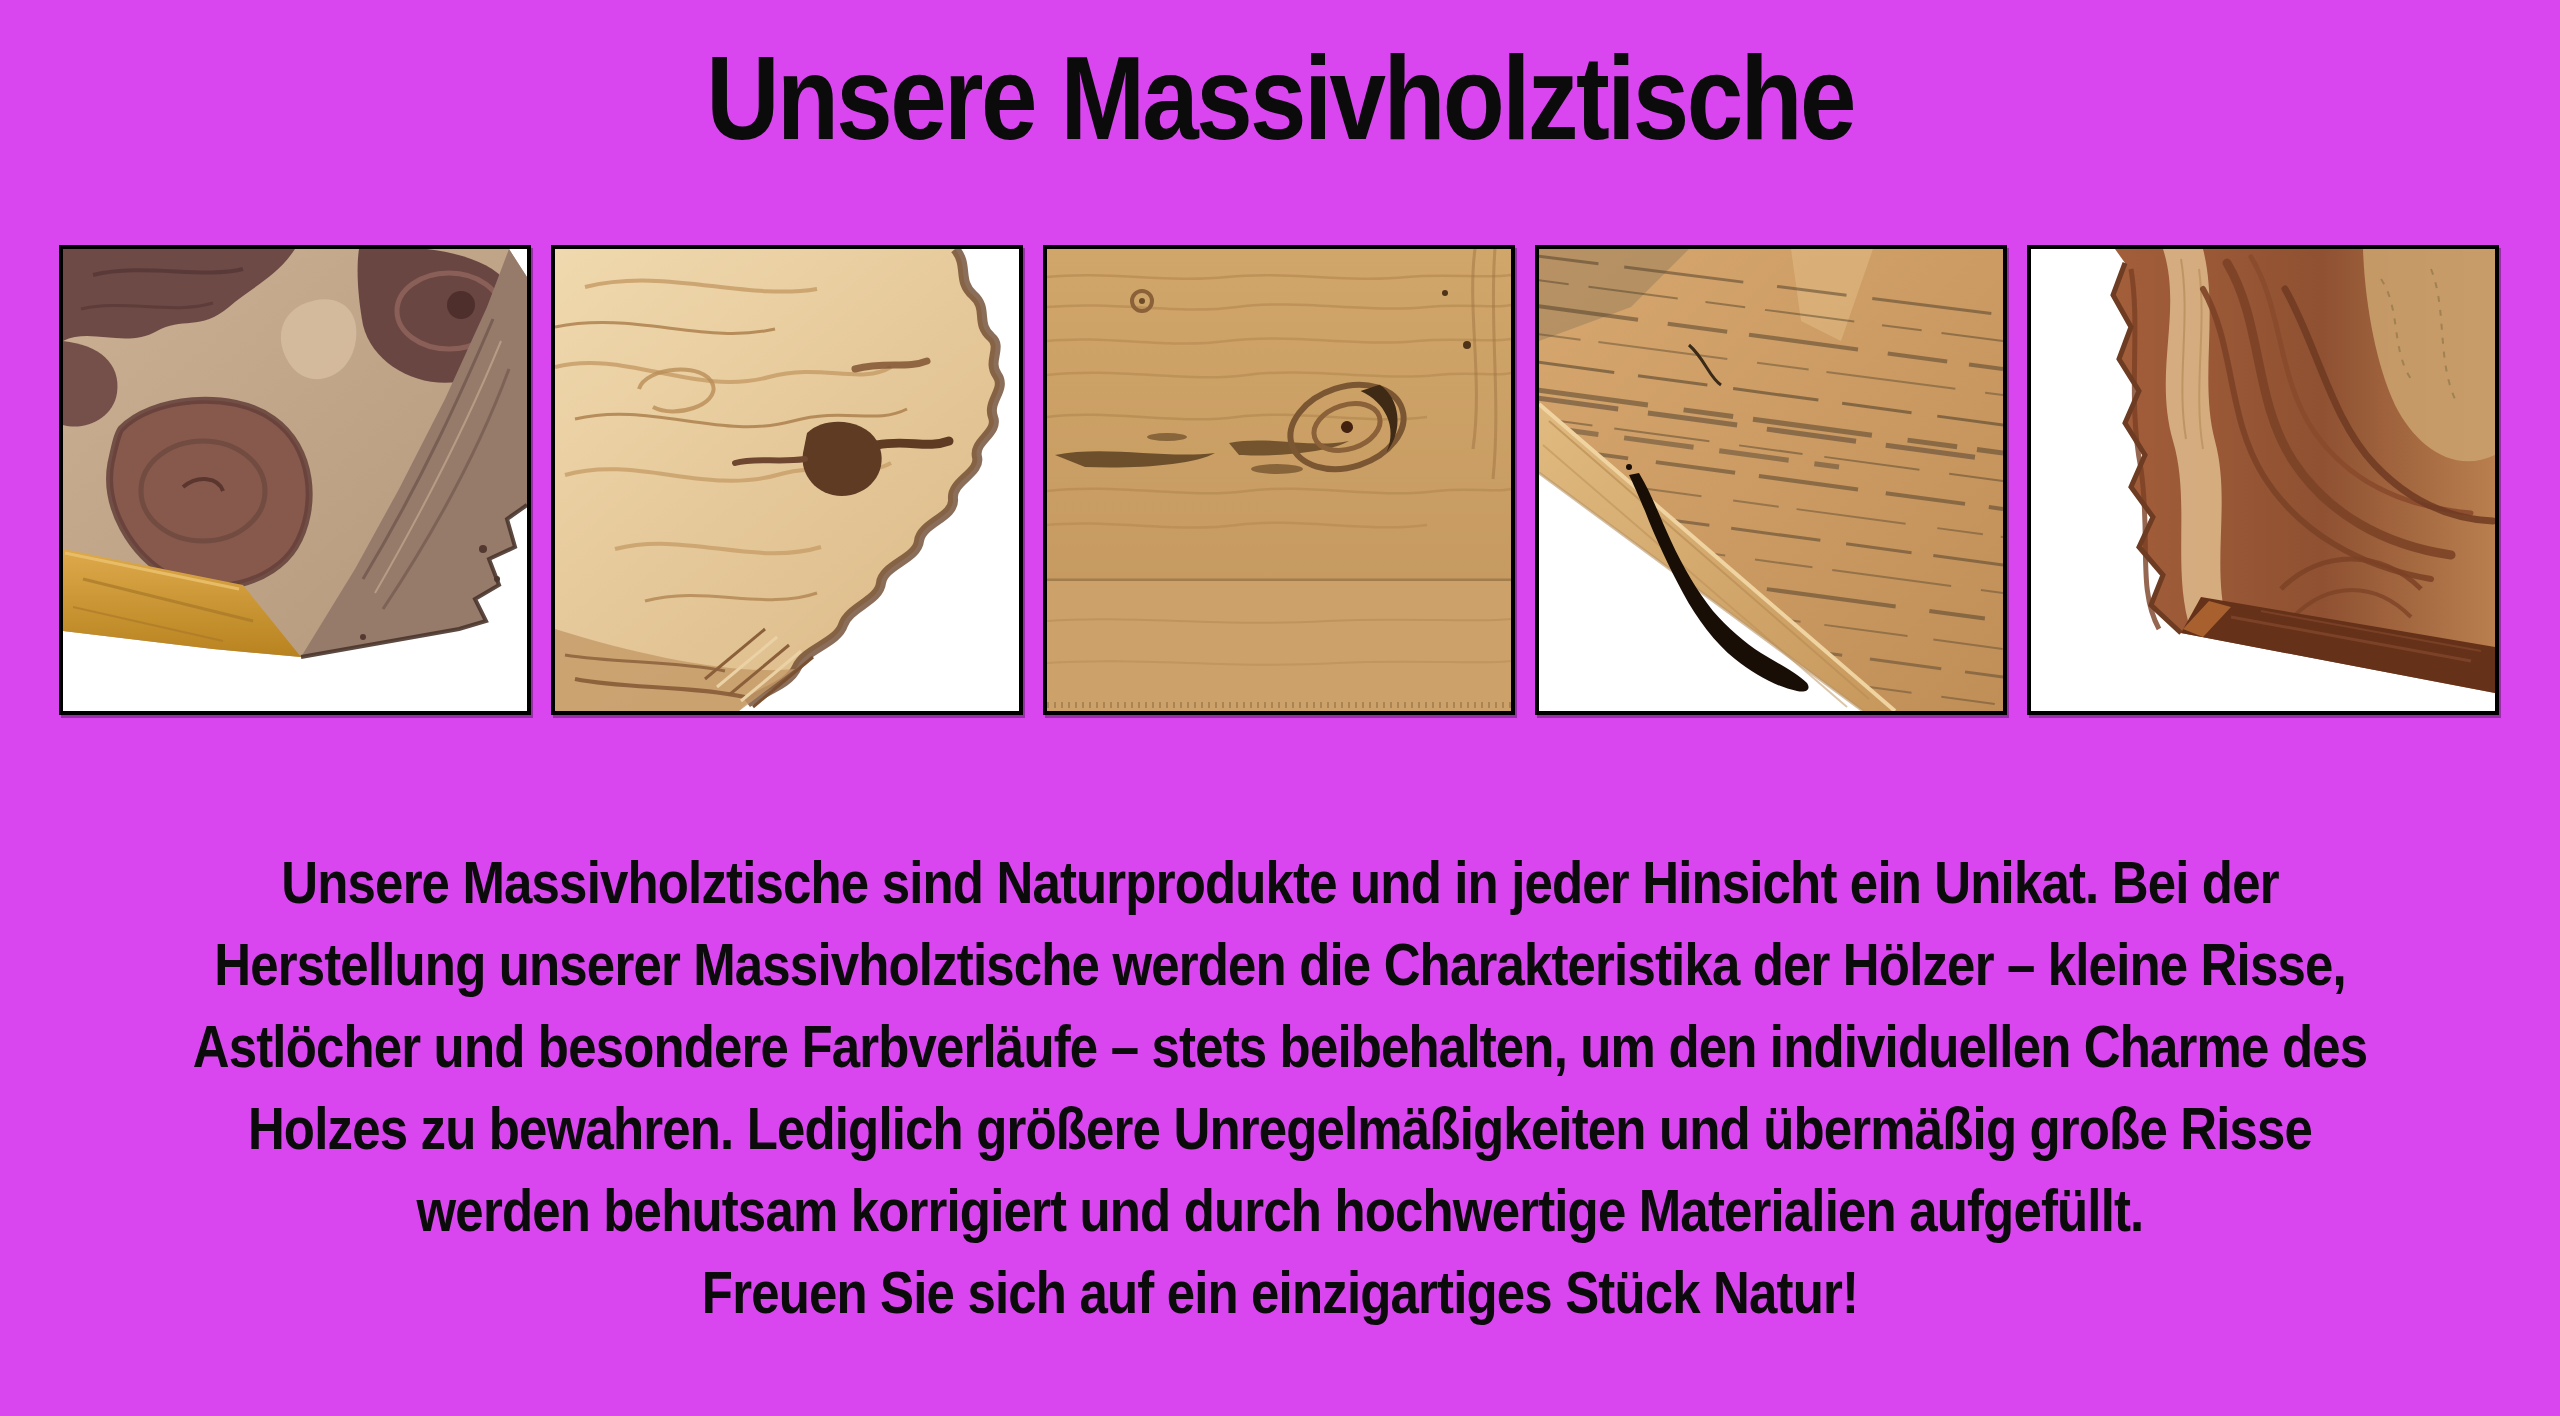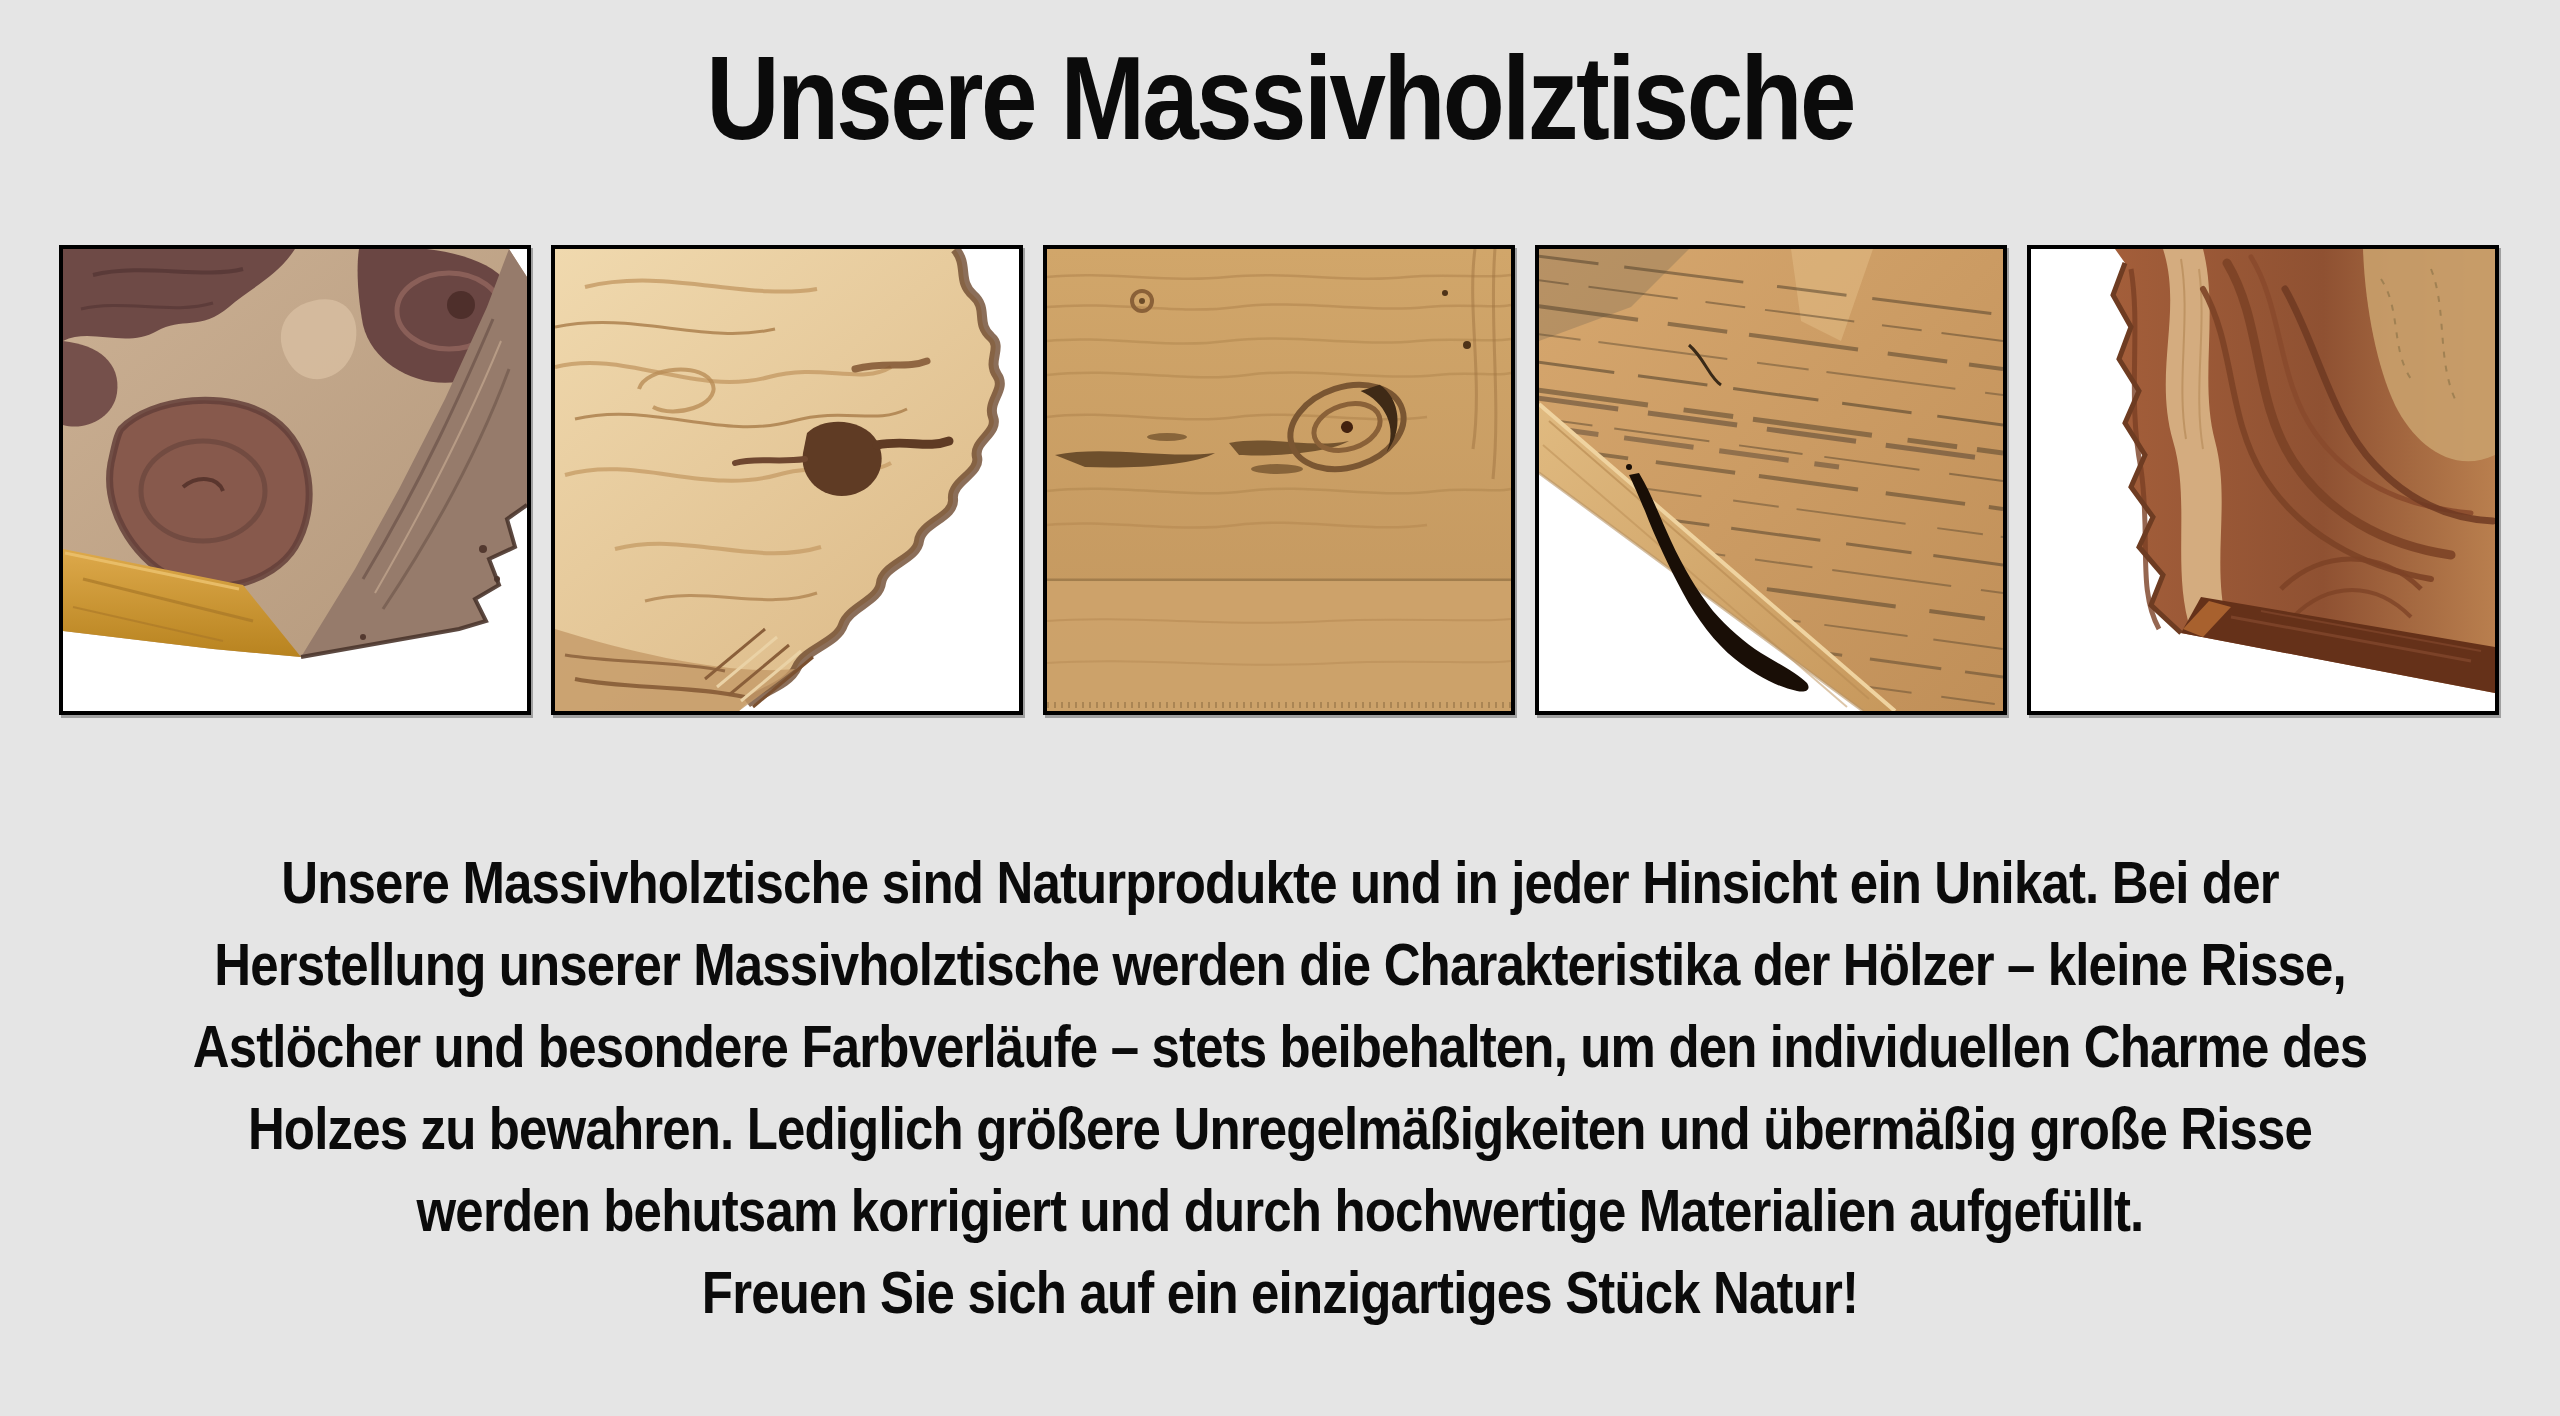--- a/index.html
+++ b/index.html
@@ -1,17 +1,17 @@
 <!DOCTYPE html>
 <html><head>
 <meta charset="utf-8">
 <style>
   html,body{margin:0;padding:0;background:#ffffff;}
   .canvas{
-    position:relative;width:2560px;height:1416px;background:#e5e5e5;overflow:hidden;
+    position:relative;width:2560px;height:1416px;background:#d946ef;overflow:hidden;
     font-family:"Liberation Sans", sans-serif;color:#0b0b0b;
   }
   .title{
     position:absolute;top:22px;left:0;width:100%;margin:0;
     text-align:center;font-weight:700;font-size:118px;line-height:1.3;
     letter-spacing:-3px;transform:scaleX(0.86);transform-origin:50% 0;
     color:#0b0b0b;
   }
   .gallery{
     position:absolute;top:245px;left:59px;display:flex;gap:20px;

